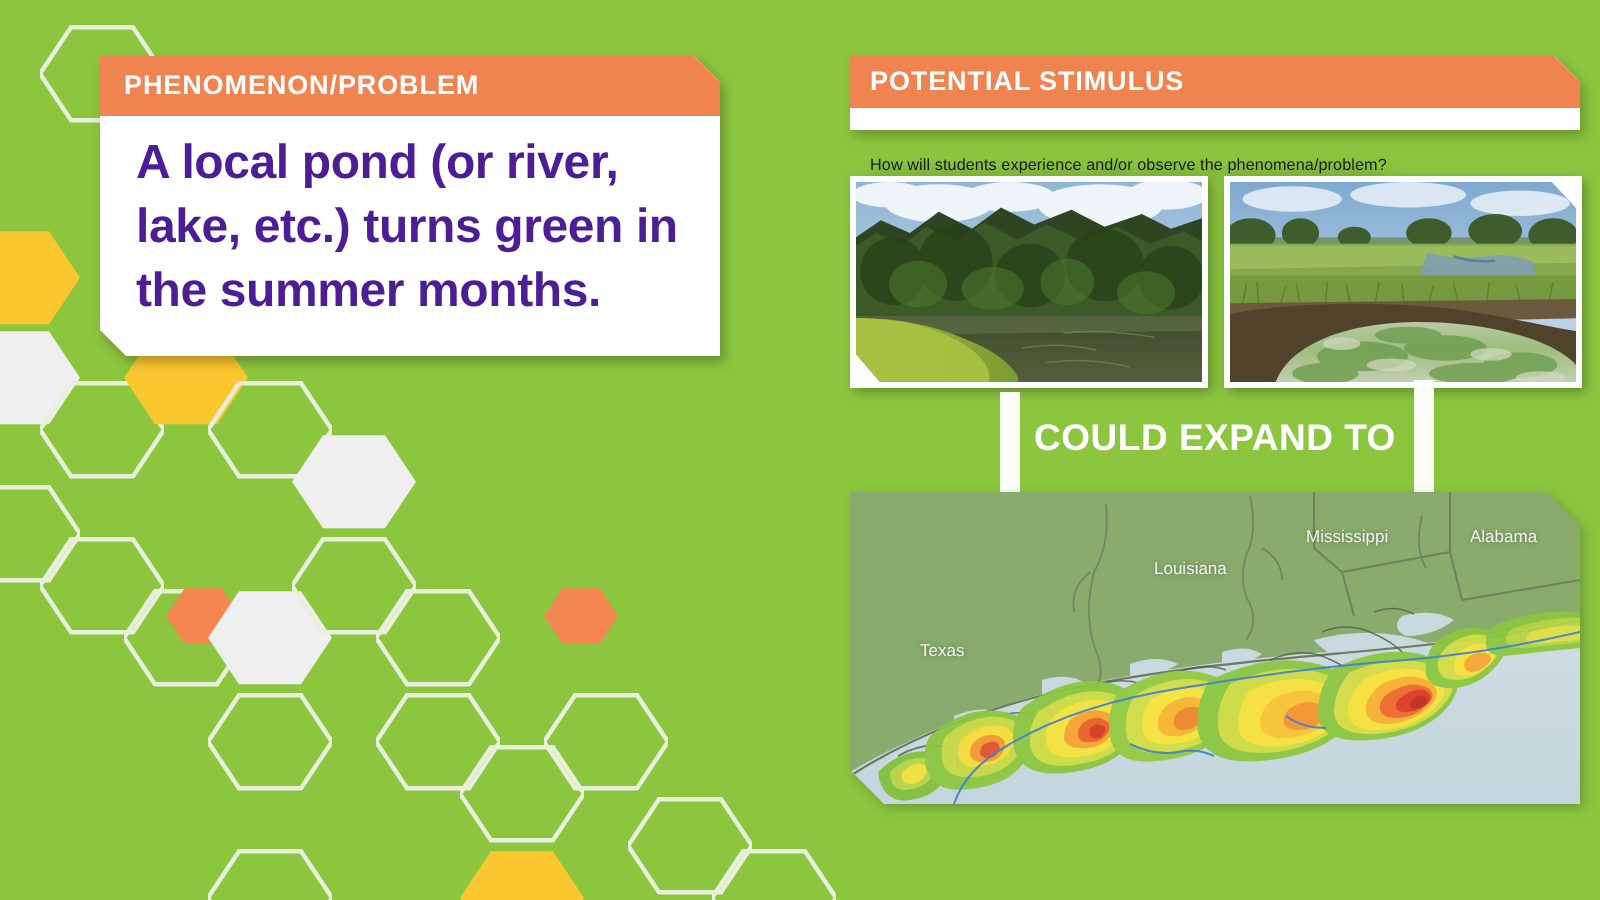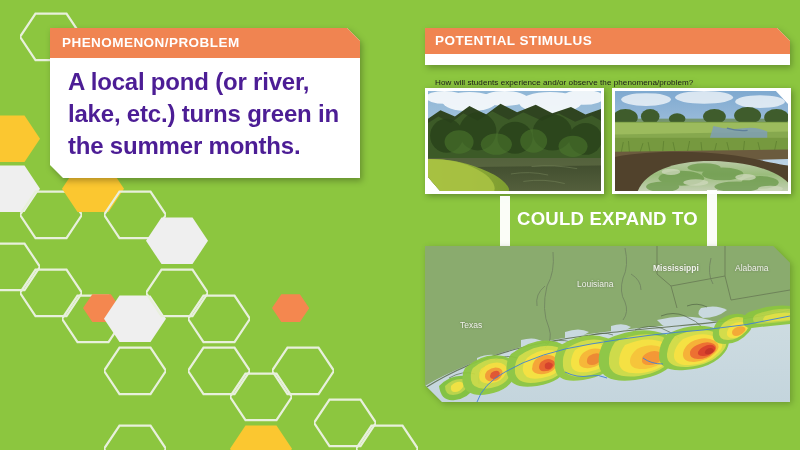--- a/index.html
+++ b/index.html
@@ -489,20 +489,20 @@
 
         <g fill="none" stroke="#3f7fd6" stroke-width="1" opacity=".9">
           <path d="M52 156 q6 -18 28 -30 q34 -20 86 -28 q58 -10 112 -14 q44 -4 87 -14"></path>
           <path d="M140 126 q12 6 24 4 q10 -2 18 2"></path>
           <path d="M218 112 q8 6 20 6"></path>
         </g>
       </svg>
 
       <span class="mlabel" style="left:35px;top:48px;margin-top:26px;">Texas</span>
       <span class="mlabel" style="left:152px;top:33px;">Louisiana</span>
-      <span class="mlabel" style="left:228px;top:17px;font-weight:bold;">Mississippi</span>
+      <span class="mlabel" style="left:228px;top:17px;">Mississippi</span>
       <span class="mlabel" style="left:310px;top:17px;">Alabama</span>
       <span class="mlabel" style="left:338px;top:34px;padding-left:32px;">Fla</span>
     </div>
   </div>
 
 
 </div>
 
 </body></html>

